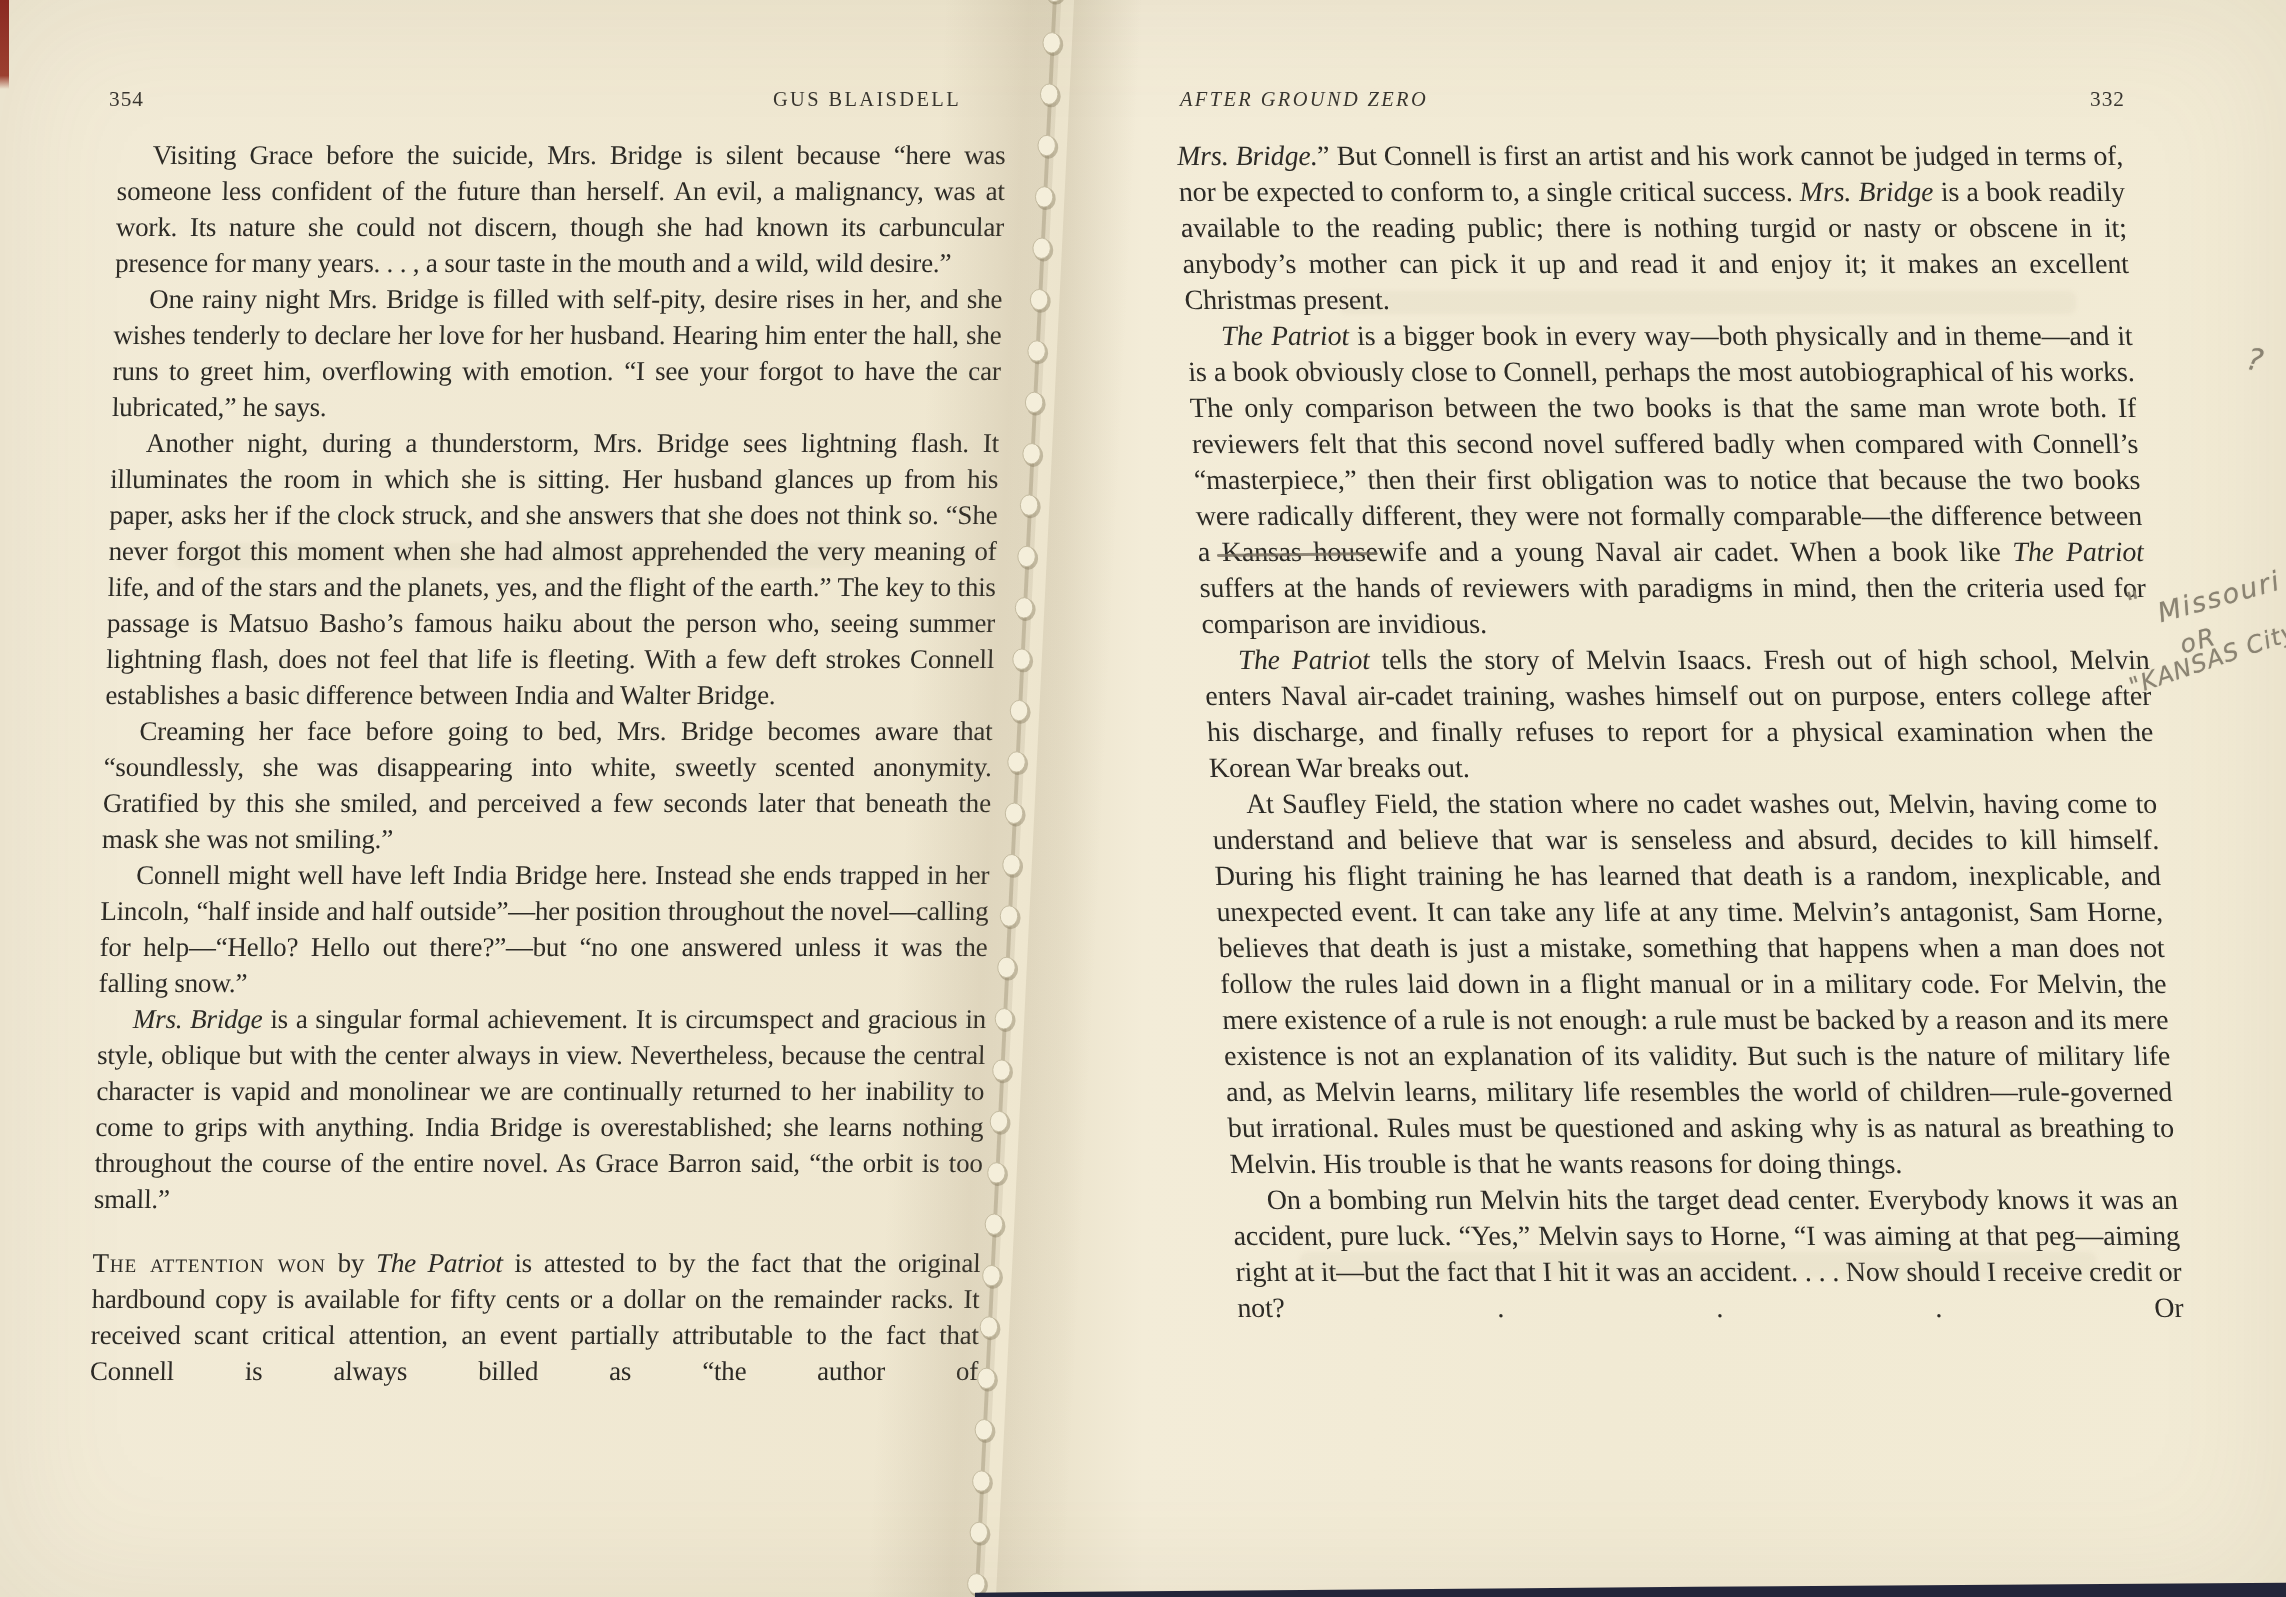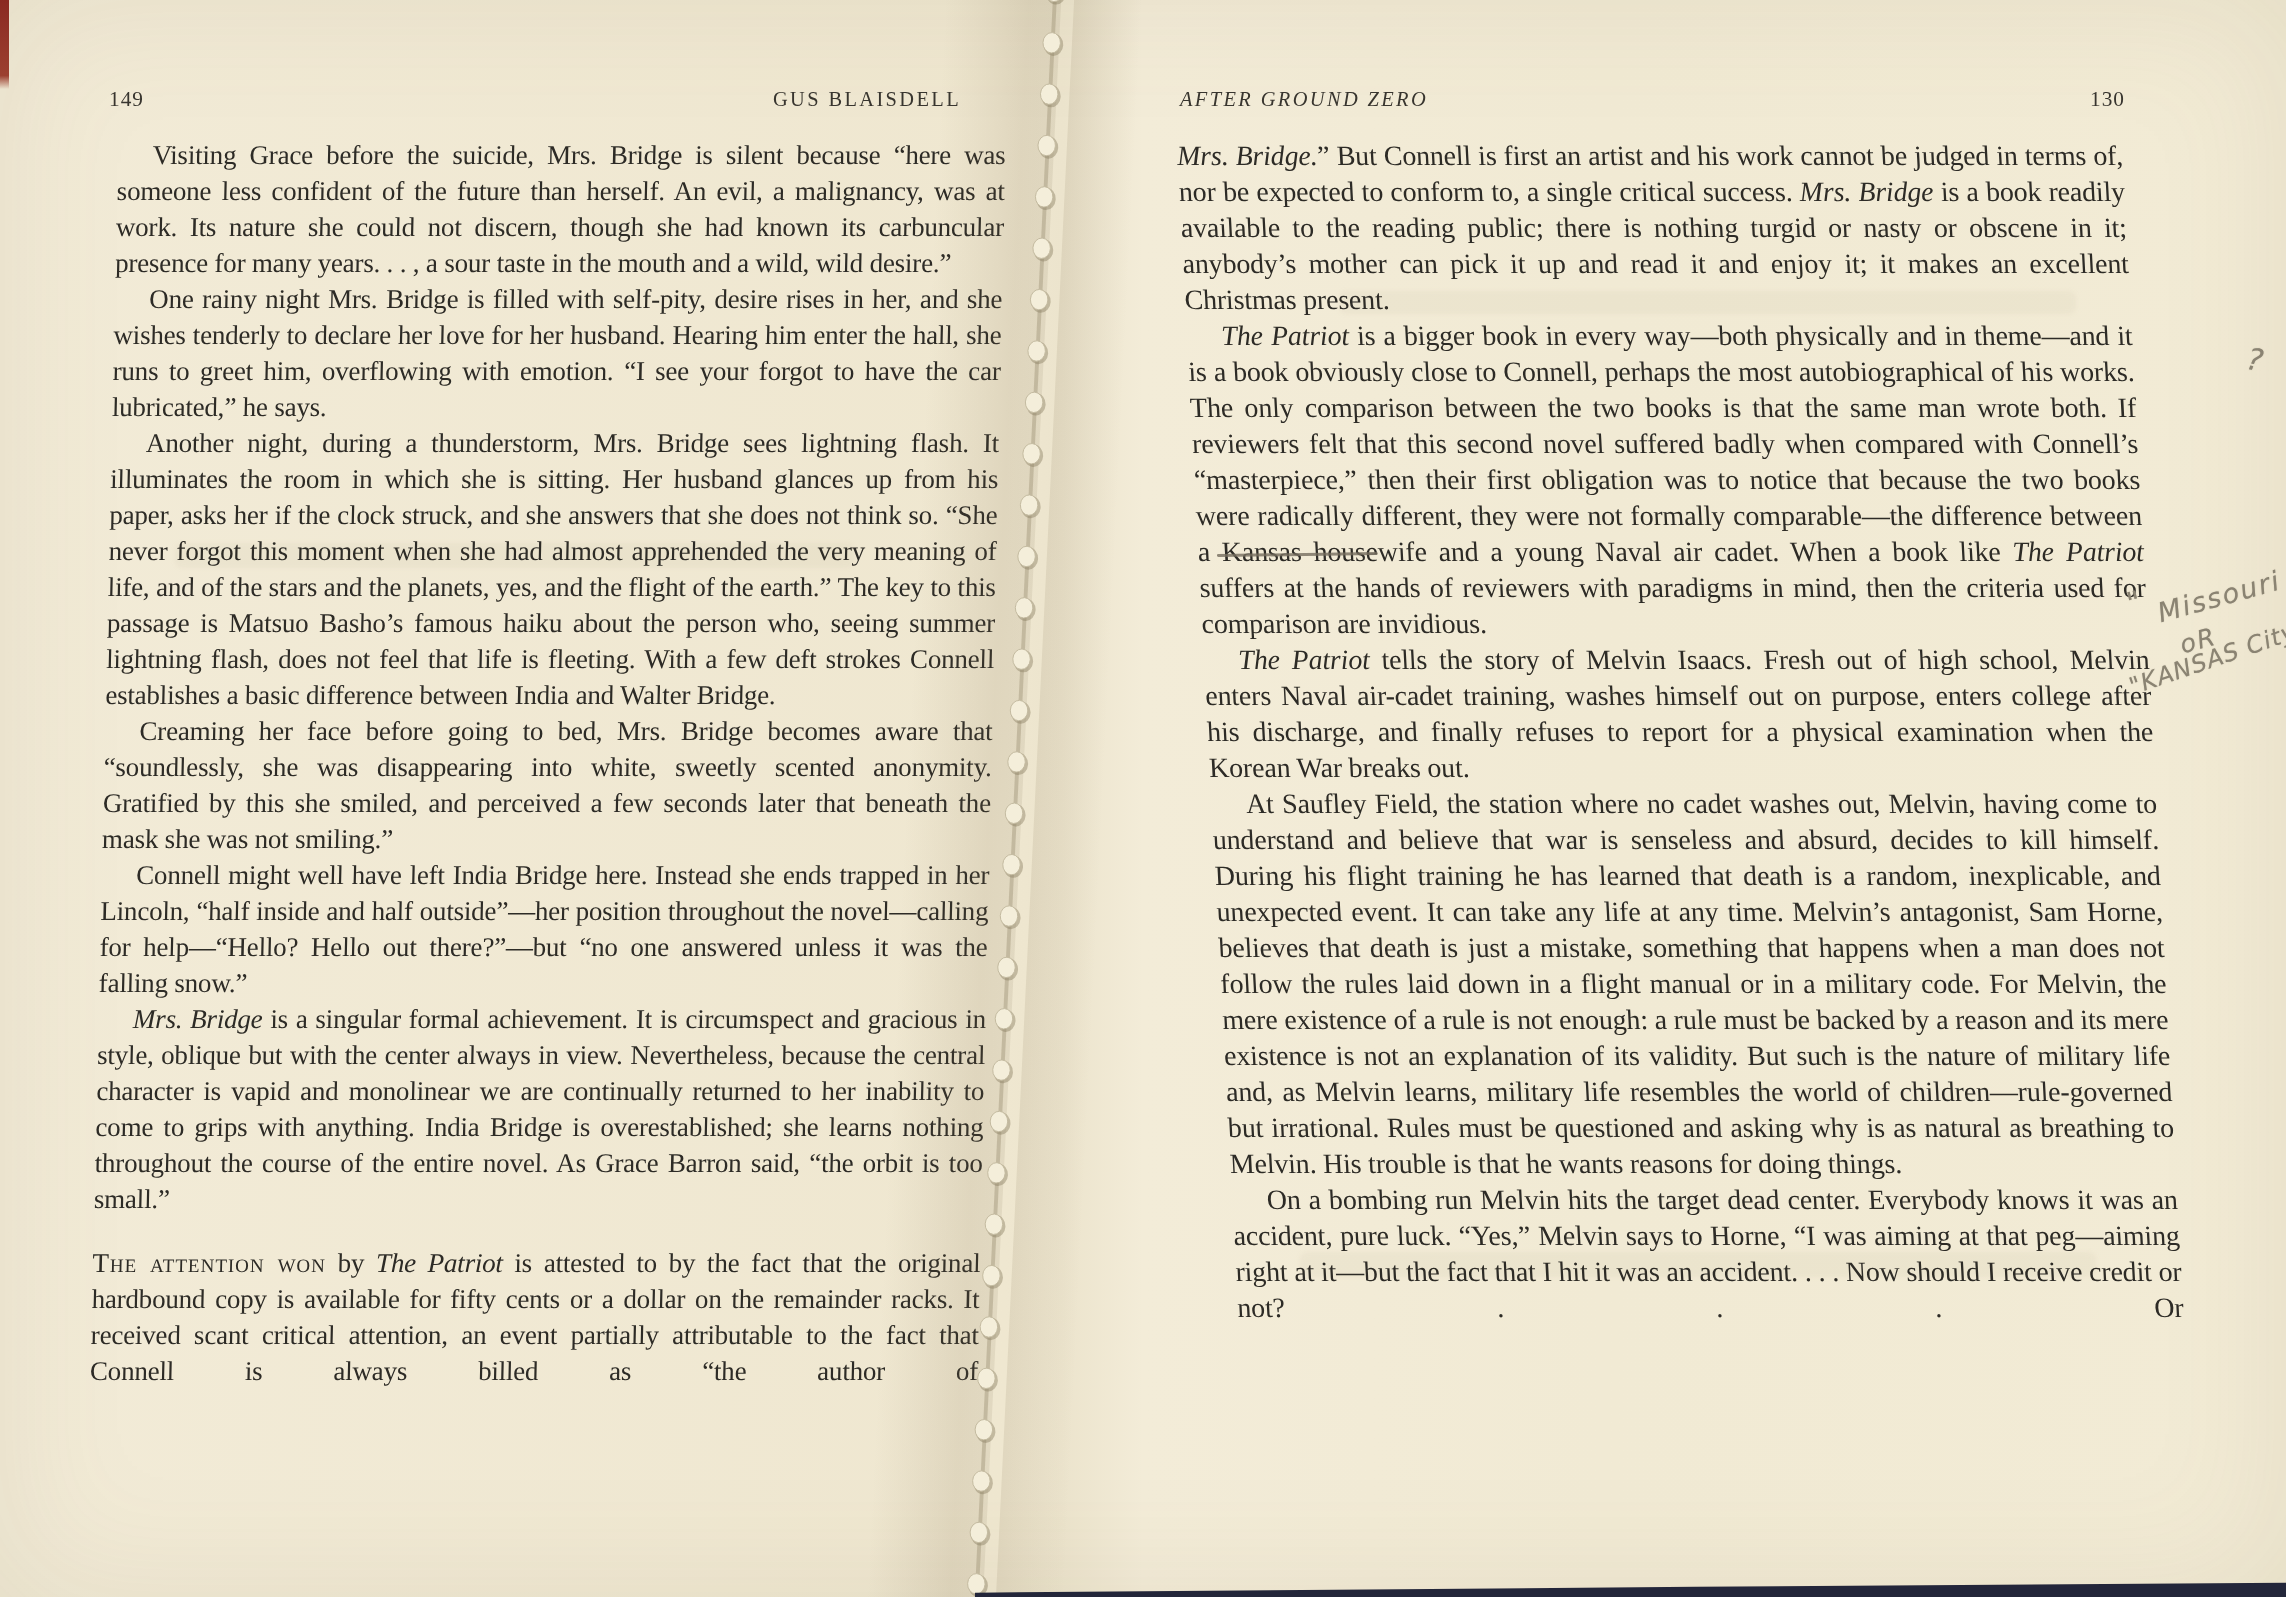--- a/index.html
+++ b/index.html
@@ -72,21 +72,21 @@
 <body>
 
 <div class="scan">
 
   <div class="streak streak1"></div>
   <div class="streak streak2"></div>
   <div class="streak streak3"></div>
 
   <div class="corner-red"></div>
 
-  <span class="folio folio-left">149</span>
+  <span class="folio folio-left">354</span>
   <span class="runhead runhead-left">GUS BLAISDELL</span>
   <div class="column col-left">
       <p class="para indent"><span>Visiting Grace before the suicide, Mrs. Bridge is silent because “here was someone less confident of the future than herself. An evil, a malignancy, was at work. Its nature she could not discern, though she had known its carbuncular presence for many years. . . , a sour taste in the mouth and a wild, wild desire.”</span></p>
       <p class="para indent"><span>One rainy night Mrs. Bridge is filled with self-pity, desire rises in her, and she wishes tenderly to declare her love for her husband. Hearing him enter the hall, she runs to greet him, overflowing with emotion. “I see your forgot to have the car lubricated,” he says.</span></p>
       <p class="para indent"><span>Another night, during a thunderstorm, Mrs. Bridge sees lightning flash. It illuminates the room in which she is sitting. Her husband glances up from his paper, asks her if the clock struck, and she answers that she does not think so. “She never forgot this moment when she had almost apprehended the very meaning of life, and of the stars and the planets, yes, and the flight of the earth.” The key to this passage is Matsuo Basho’s famous haiku about the person who, seeing summer lightning flash, does not feel that life is fleeting. With a few deft strokes Connell establishes a basic difference between India and Walter Bridge.</span></p>
       <p class="para indent"><span>Creaming her face before going to bed, Mrs. Bridge becomes aware that “soundlessly, she was disappearing into white, sweetly scented anonymity. Gratified by this she smiled, and perceived a few seconds later that beneath the mask she was not smiling.”</span></p>
       <p class="para indent"><span>Connell might well have left India Bridge here. Instead she ends trapped in her Lincoln, “half inside and half outside”—her position throughout the novel—calling for help—“Hello? Hello out there?”—but “no one answered unless it was the falling snow.”</span></p>
       <p class="para indent"><span class="it">Mrs. Bridge</span><span> is a singular formal achievement. It is circumspect and gracious in style, oblique but with the center always in view. Nevertheless, because the central character is vapid and monolinear we are continually returned to her inability to come to grips with anything. India Bridge is overestablished; she learns nothing throughout the course of the entire novel. As Grace Barron said, “the orbit is too small.”</span></p>
       <p class="para section runover"><span class="sc">The attention won</span><span> by </span><span class="it">The Patriot</span><span> is attested to by the fact that the original hardbound copy is available for fifty cents or a dollar on the remainder racks. It received scant critical attention, an event partially attributable to the fact that Connell is always billed as “the author of</span></p>
     </div>
@@ -159,21 +159,21 @@
         <ellipse cx="15" cy="1600" rx="9" ry="10.5" fill="#f4eeda" stroke="#c4baa0" stroke-width="1"></ellipse>
         <ellipse cx="17" cy="1655" rx="10" ry="11.5" fill="rgba(140,128,100,0.45)"></ellipse>
         <ellipse cx="15" cy="1653" rx="9" ry="10.5" fill="#f4eeda" stroke="#c4baa0" stroke-width="1"></ellipse>
         <ellipse cx="17" cy="1708" rx="10" ry="11.5" fill="rgba(140,128,100,0.45)"></ellipse>
         <ellipse cx="15" cy="1706" rx="9" ry="10.5" fill="#f4eeda" stroke="#c4baa0" stroke-width="1"></ellipse>
       </svg>
   </div>
   <div class="gutter-right-shade"></div>
 
   <span class="runhead runhead-right">AFTER GROUND ZERO</span>
-  <span class="folio folio-right">130</span>
+  <span class="folio folio-right">332</span>
   <div class="column col-right">
       <p class="para"><span class="it">Mrs. Bridge.</span><span>” But Connell is first an artist and his work cannot be judged in terms of, nor be expected to conform to, a single critical success. </span><span class="it">Mrs. Bridge</span><span> is a book readily available to the reading public; there is nothing turgid or nasty or obscene in it; anybody’s mother can pick it up and read it and enjoy it; it makes an excellent Christmas present.</span></p>
       <p class="para indent"><span class="it">The Patriot</span><span> is a bigger book in every way—both physically and in theme—and it is a book obviously close to Connell, perhaps the most autobiographical of his works. The only comparison between the two books is that the same man wrote both. If reviewers felt that this second novel suffered badly when compared with Connell’s “masterpiece,” then their first obligation was to notice that because the two books were radically different, they were not formally comparable—the difference between a </span><span class="strike">Kansas</span><span> housewife and a young Naval air cadet. When a book like </span><span class="it">The Patriot</span><span> suffers at the hands of reviewers with paradigms in mind, then the criteria used for comparison are invidious.</span></p>
       <p class="para indent"><span class="it">The Patriot</span><span> tells the story of Melvin Isaacs. Fresh out of high school, Melvin enters Naval air-cadet training, washes himself out on purpose, enters college after his discharge, and finally refuses to report for a physical examination when the Korean War breaks out.</span></p>
       <p class="para indent"><span>At Saufley Field, the station where no cadet washes out, Melvin, having come to understand and believe that war is senseless and absurd, decides to kill himself. During his flight training he has learned that death is a random, inexplicable, and unexpected event. It can take any life at any time. Melvin’s antagonist, Sam Horne, believes that death is just a mistake, something that happens when a man does not follow the rules laid down in a flight manual or in a military code. For Melvin, the mere existence of a rule is not enough: a rule must be backed by a reason and its mere existence is not an explanation of its validity. But such is the nature of military life and, as Melvin learns, military life resembles the world of children—rule-governed but irrational. Rules must be questioned and asking why is as natural as breathing to Melvin. His trouble is that he wants reasons for doing things.</span></p>
       <p class="para indent runover"><span>On a bombing run Melvin hits the target dead center. Everybody knows it was an accident, pure luck. “Yes,” Melvin says to Horne, “I was aiming at that peg—aiming right at it—but the fact that I hit it was an accident. . . . Now should I receive credit or not? . . . Or</span></p>
     </div>
 
   <div>
     <span class="ann ann-q">?</span>

